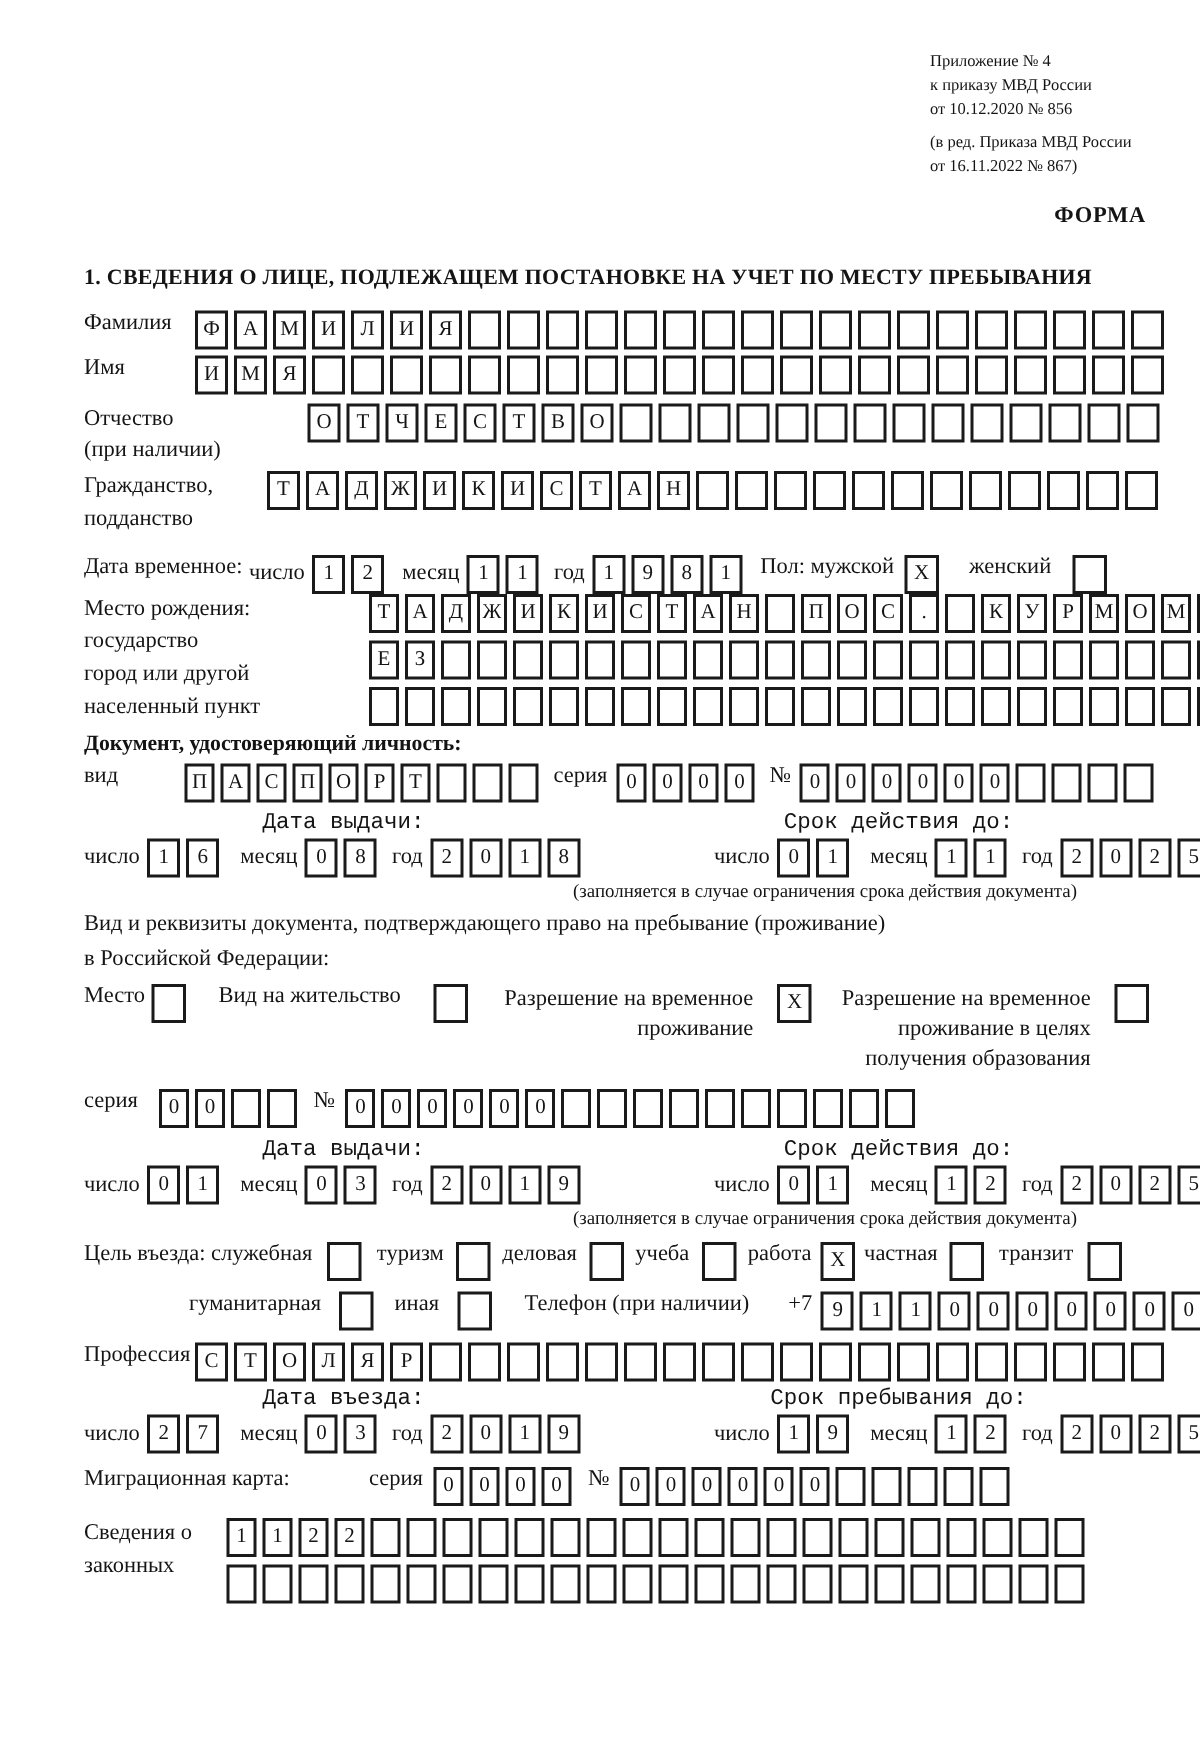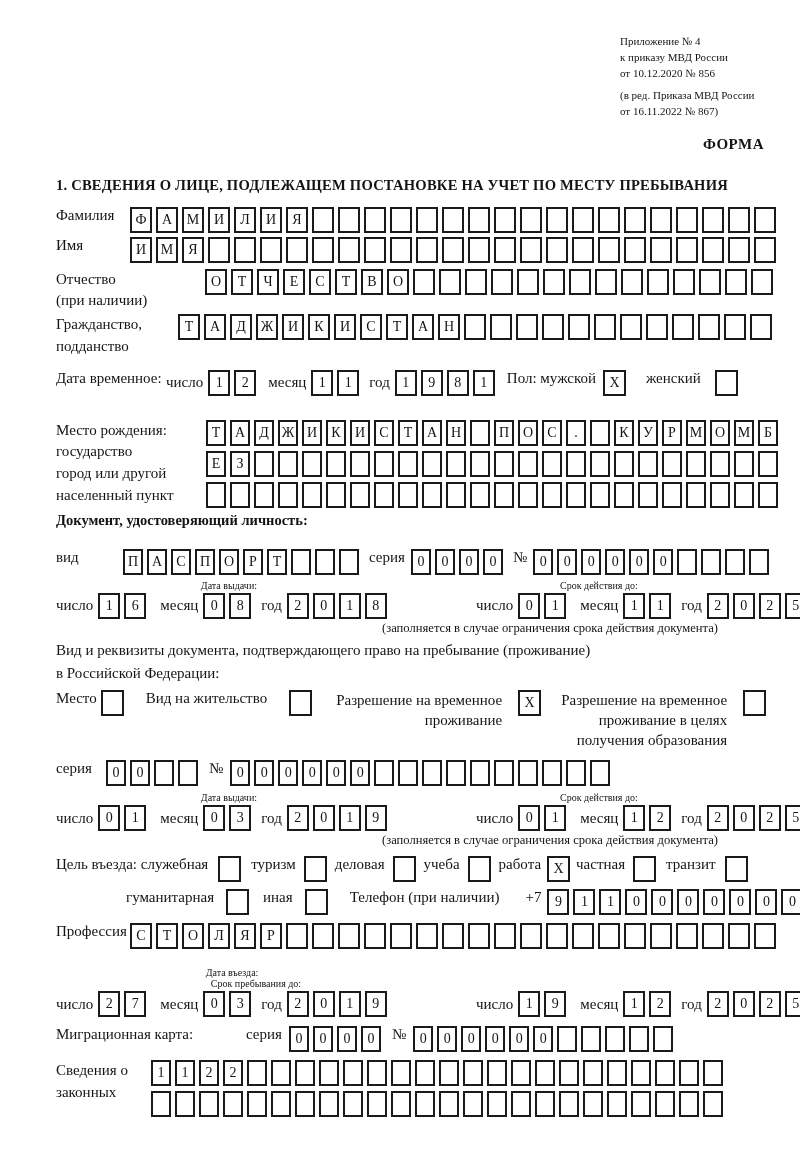--- a/index.html
+++ b/index.html
@@ -25,21 +25,21 @@
     display: inline-flex; align-items: center; justify-content: center;
     width: 22px; height: 26px; border: 2px solid #1a1a1a; margin-right: 4px;
     font-size: 14px; background: #fff; flex: 0 0 auto;
   }
   .sm .cell { width: 20px; }
   .cb {
     display: inline-flex; align-items: center; justify-content: center;
     width: 23px; height: 26px; border: 2px solid #1a1a1a; font-size: 14px; background:#fff; flex: 0 0 auto;
   }
   .center-head { font-weight: bold; font-size: 14.5px; }
-  .dheads { display: flex; font-size: 10px; }
+  .dheads { display: flex; font-size: 15px; font-family: Liberation Mono, monospace; }
   .dheads .h1 { width: 352px; text-align: center; }
   .dheads .h2 { width: 340px; text-align: center; margin-left: 30px; }
   .dgroup { display: flex; align-items: center; }
   .dgroup .lbl { margin-right: 5px; }
   .half { display: flex; align-items: center; width: 352px; flex: 0 0 auto; }
   .fine { font-size: 12.6px; }
   .fine-r { text-align: right; padding-right: 48px; }
   .txt { font-size: 15px; }
   .ctr { text-align: right; line-height: 1.35; }
 </style>
@@ -209,21 +209,21 @@
           <span class="cell">8</span>
           <span class="cell">1</span>
         </span>
       </span>
     <span class="lbl" style="margin-left:8px;">Пол: мужской</span>
     <span class="cb" style="margin-left:7px;">X</span>
     <span class="lbl" style="margin-left:20px;">женский</span>
     <span class="cb" style="margin-left:14px;"></span>
   </div>
 
-  <div class="row-top" style="margin-top:24px;">
+  <div class="row-top" style="margin-top:0;gap:40px;">
     <span class="lbl2" style="width:150px;">
       <span>Место рождения:</span><br>
       <span>государство</span><br>
       <span>город или другой</span><br>
       <span>населенный пункт</span>
     </span>
     <span>
       <span class="cells sm">
           <span class="cell">Т</span>
           <span class="cell">А</span>
@@ -300,21 +300,21 @@
           <span class="cell"></span>
           <span class="cell"></span>
           <span class="cell"></span>
           <span class="cell"></span>
         </span>
     </span>
   </div>
 
   <div class="center-head" style="margin-top:4px;">Документ, удостоверяющий личность:</div>
 
-  <div class="row sm" style="margin-top:20px;">
+  <div class="row sm" style="margin-top:4px;">
     <span class="lbl" style="width:67px;">вид</span>
     <span class="cells sm">
         <span class="cell">П</span>
         <span class="cell">А</span>
         <span class="cell">С</span>
         <span class="cell">П</span>
         <span class="cell">О</span>
         <span class="cell">Р</span>
         <span class="cell">Т</span>
         <span class="cell"></span>
@@ -568,21 +568,21 @@
         <span class="cell"></span>
         <span class="cell"></span>
         <span class="cell"></span>
         <span class="cell"></span>
         <span class="cell"></span>
         <span class="cell"></span>
         <span class="cell"></span>
       </span>
   </div>
 
-  <div class="dheads" style="margin-top:18px;flex-direction:column;">
+  <div class="dheads" style="margin-top:3px;">
     <span class="h1">Дата въезда:</span>
     <span class="h2">Срок пребывания до:</span>
   </div>
   <div class="row" style="margin-top:2px;">
     <span class="half">
       <span class="dgroup">
           <span class="lbl">число</span>
           <span class="cells">
             <span class="cell">2</span>
             <span class="cell">7</span>

